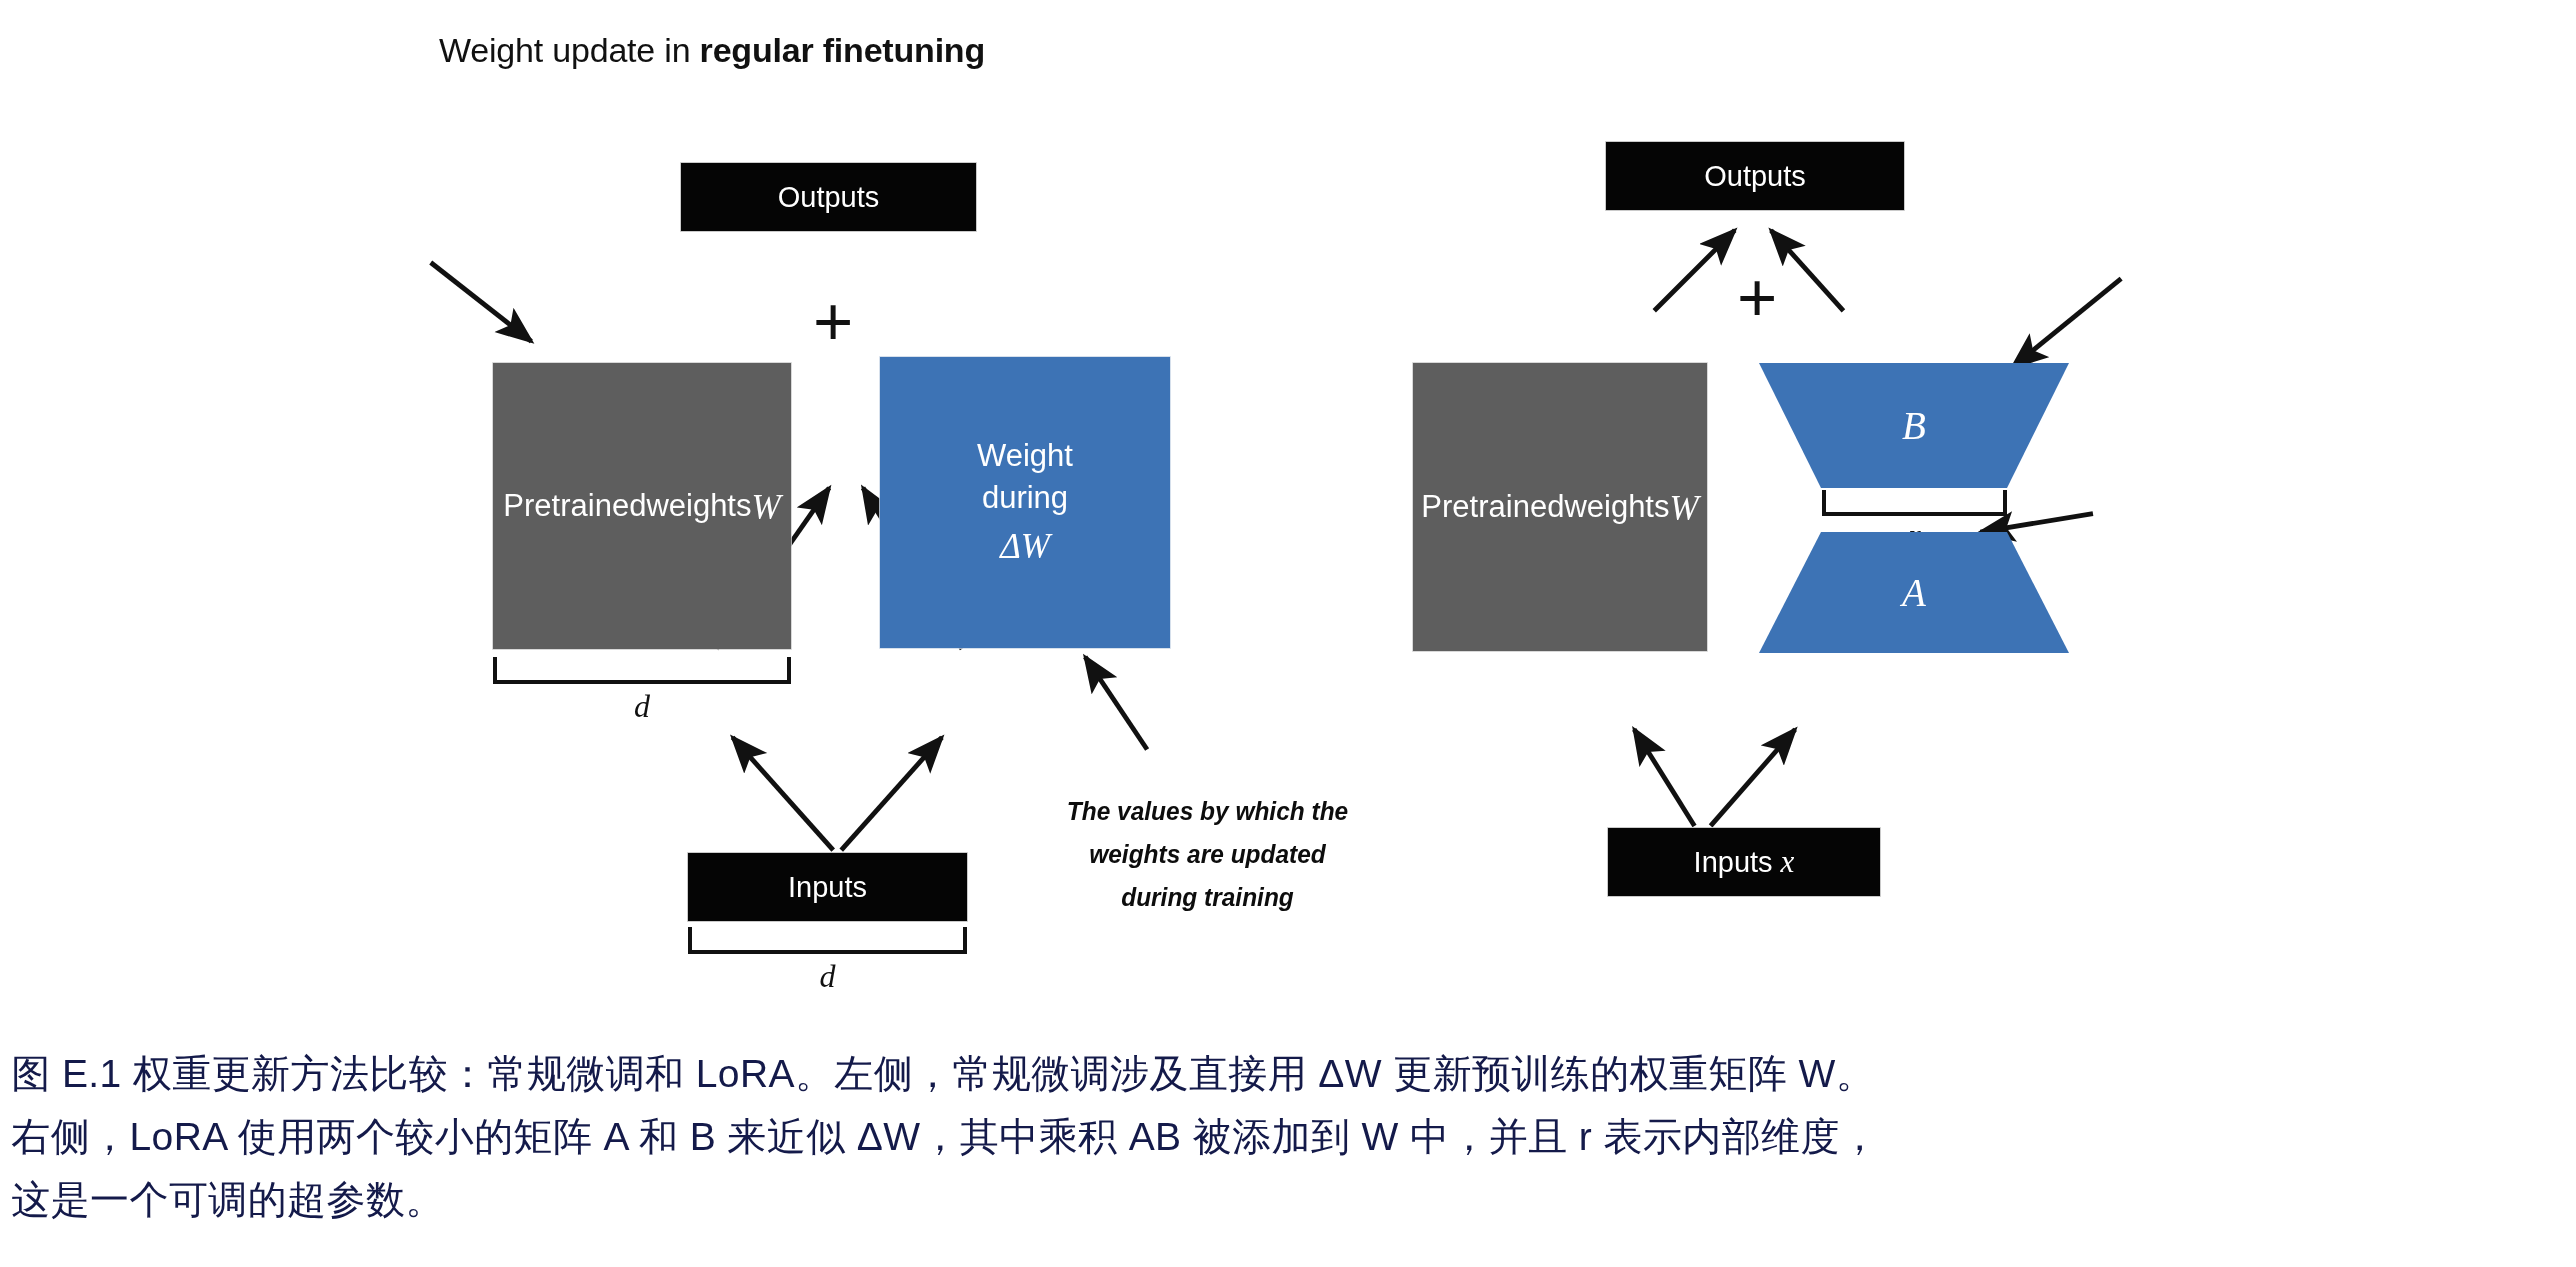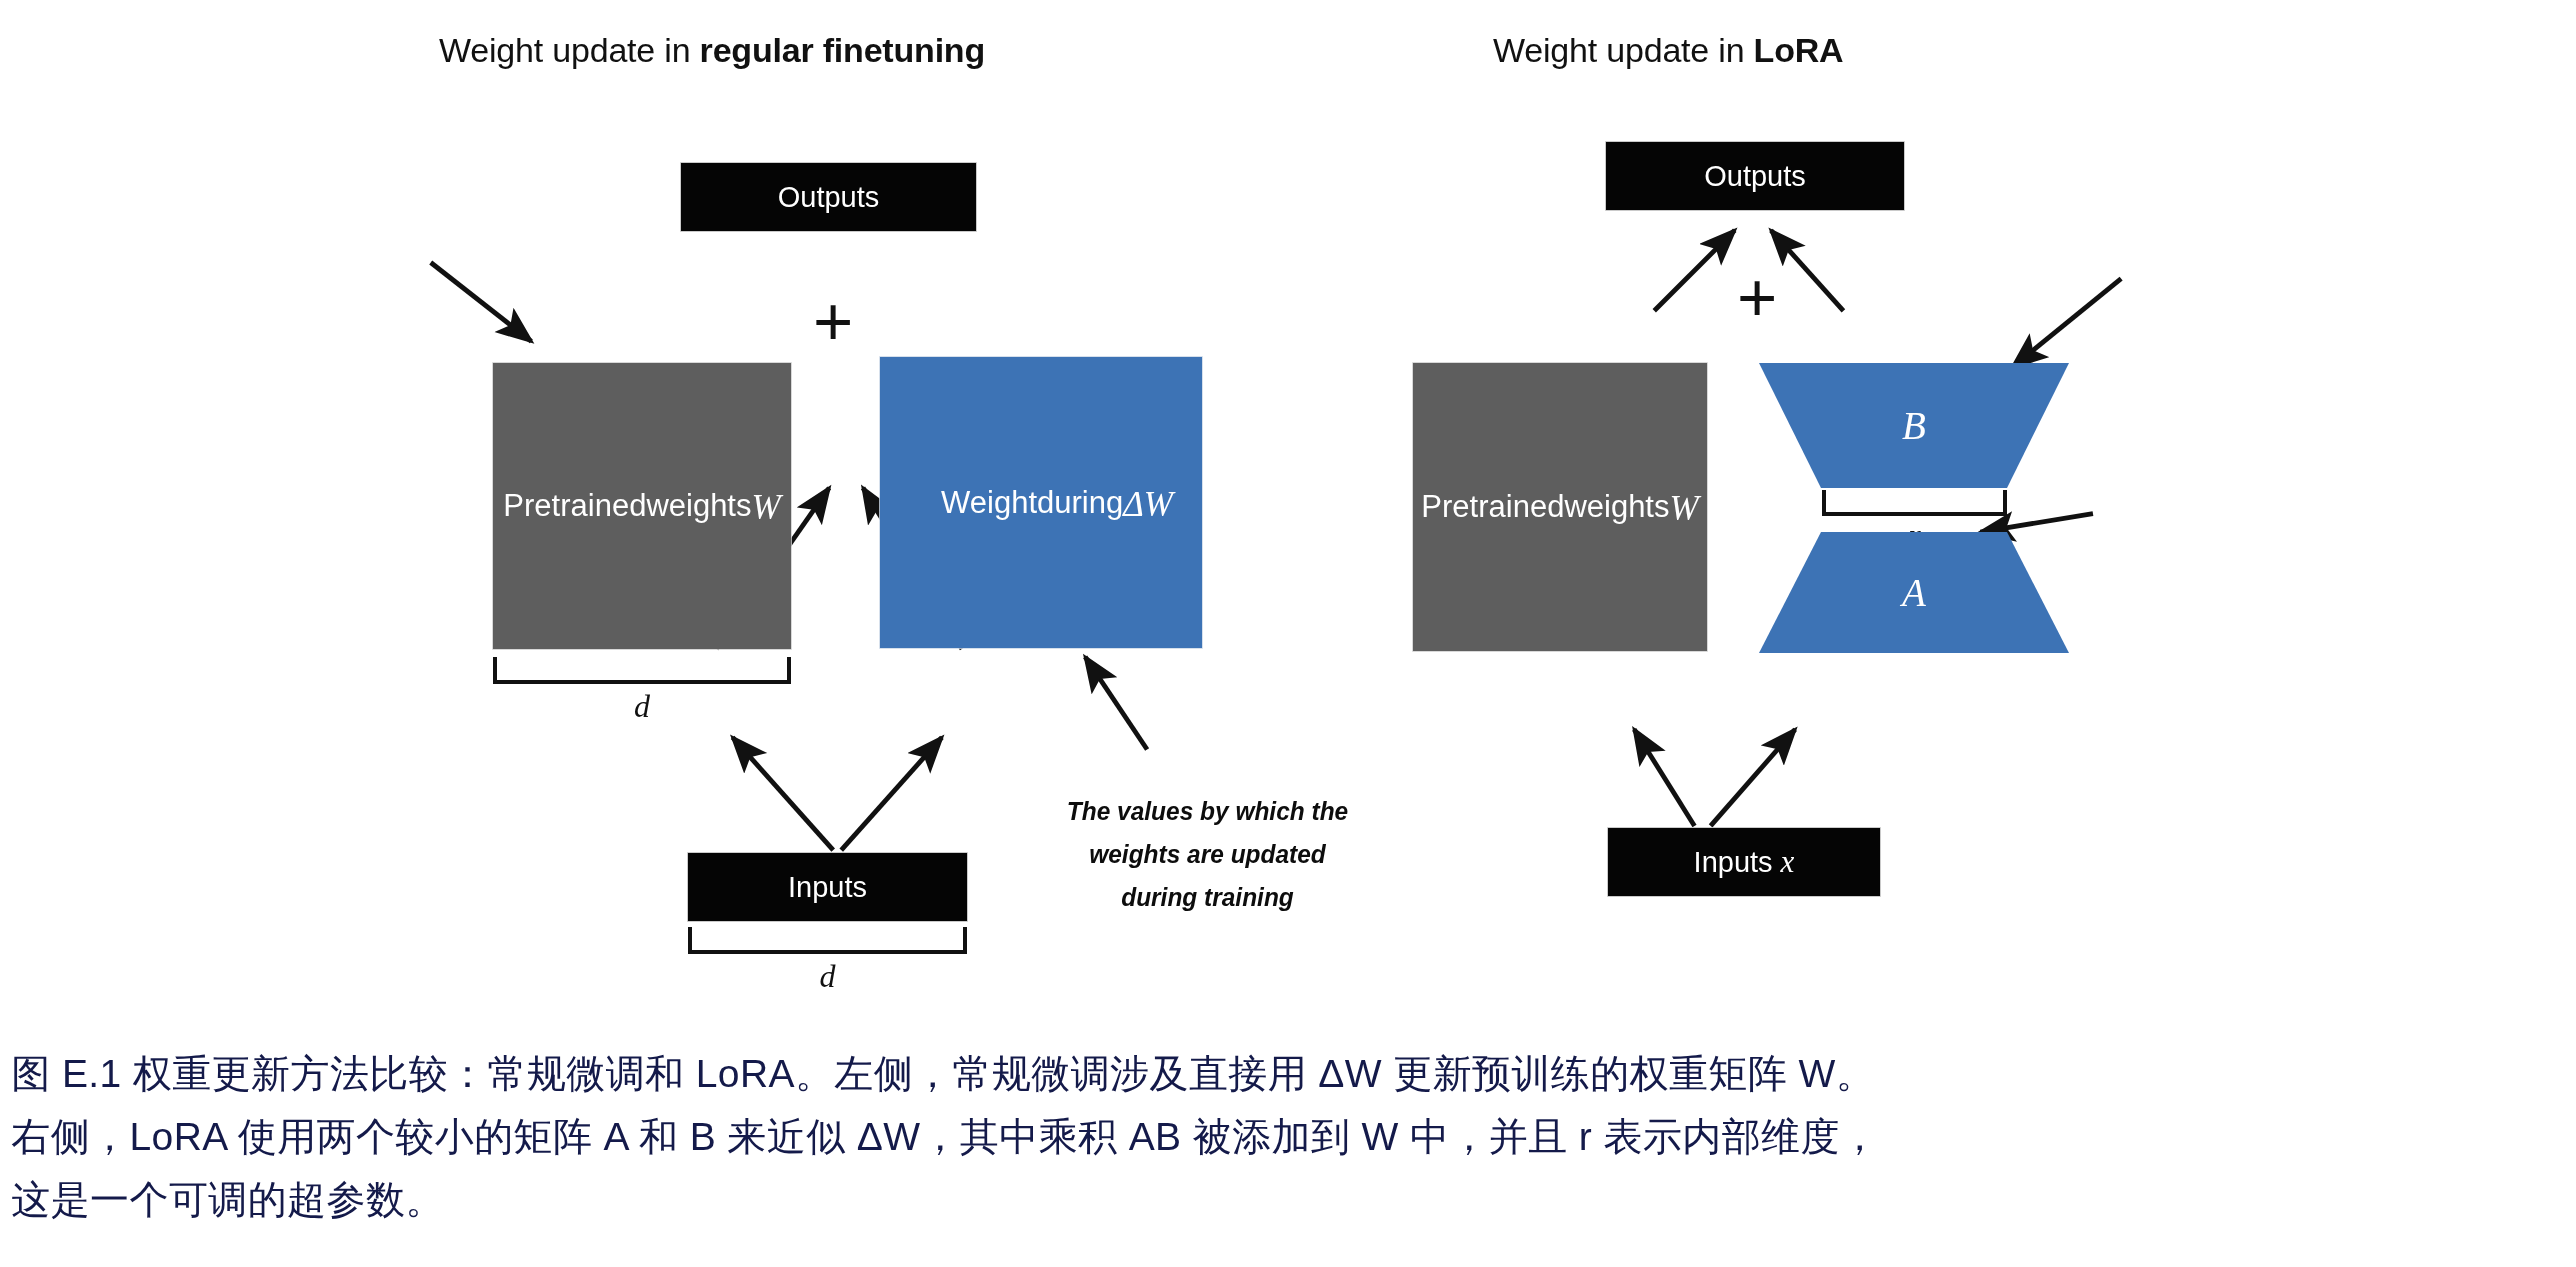--- a/index.html
+++ b/index.html
@@ -72,26 +72,25 @@
     display:flex;flex-direction:row;align-items:center;justify-content:center;
     font-family:"Liberation Sans", sans-serif;
     font-size:31px;
     line-height:42px;
     box-shadow:0 0 0 0.8px #cfcfcf;
   }
   
   .bluebox{
     background:#3d73b5;
     color:#ffffff;
-    display:flex;align-items:center;justify-content:center;
+    display:flex;flex-direction:column;align-items:center;justify-content:center;
     font-family:"Liberation Sans", sans-serif;
     font-size:31px;
     line-height:42px;
     box-shadow:0 0 0 0.8px #cdd9e8;
-    padding-left:32px;
   }
   .boxmath{
     font-family:"Liberation Serif", serif;
     font-style:italic;
     font-size:35px;
     line-height:47px;
     margin-top:3.2px;
   }
 
   
@@ -229,23 +228,20 @@
 
   <div class="bracket" style="left:688px;top:906px;width:279px;height:27px;"></div>
   <div class="dimlabel" style="left:688px;top:937px;width:279px;">d</div>
 
   <div class="abs" style="left:1002px;top:769px;width:411px;font-style:italic;">
     <div class="callout">The values by which the</div>
     <div class="callout">weights are updated</div>
     <div class="callout">during training</div>
   </div>
 
-  <div class="abs panel-title" style="left:1493px;top:9.7px;">
-    <span>Weight update in </span><b>LoRA</b>
-  </div>
 
   <div class="abs blackbox" style="left:1606px;top:121px;width:298px;height:68px;">
     <span>Outputs</span>
   </div>
 
   <div class="abs plus" style="left:1737px;top:242px;">
     <span>+</span>
   </div>
 
   <div class="abs greybox" style="left:1413px;top:342px;width:294px;height:288px;">

